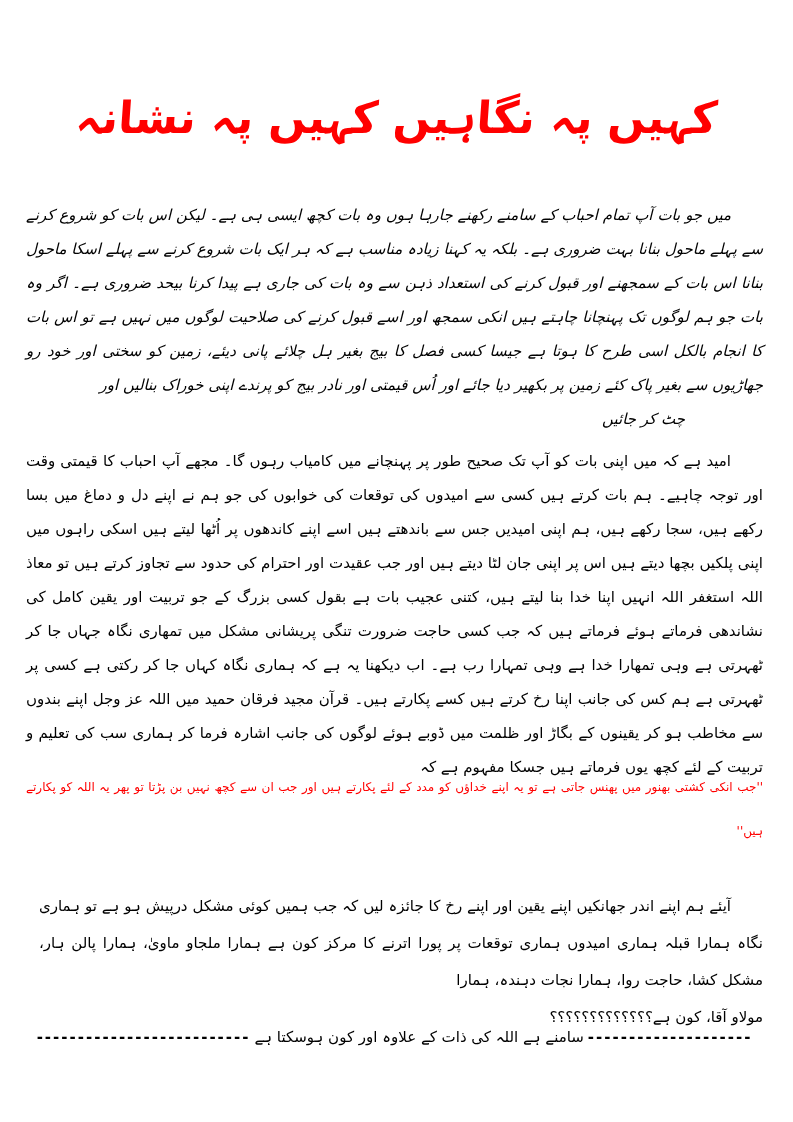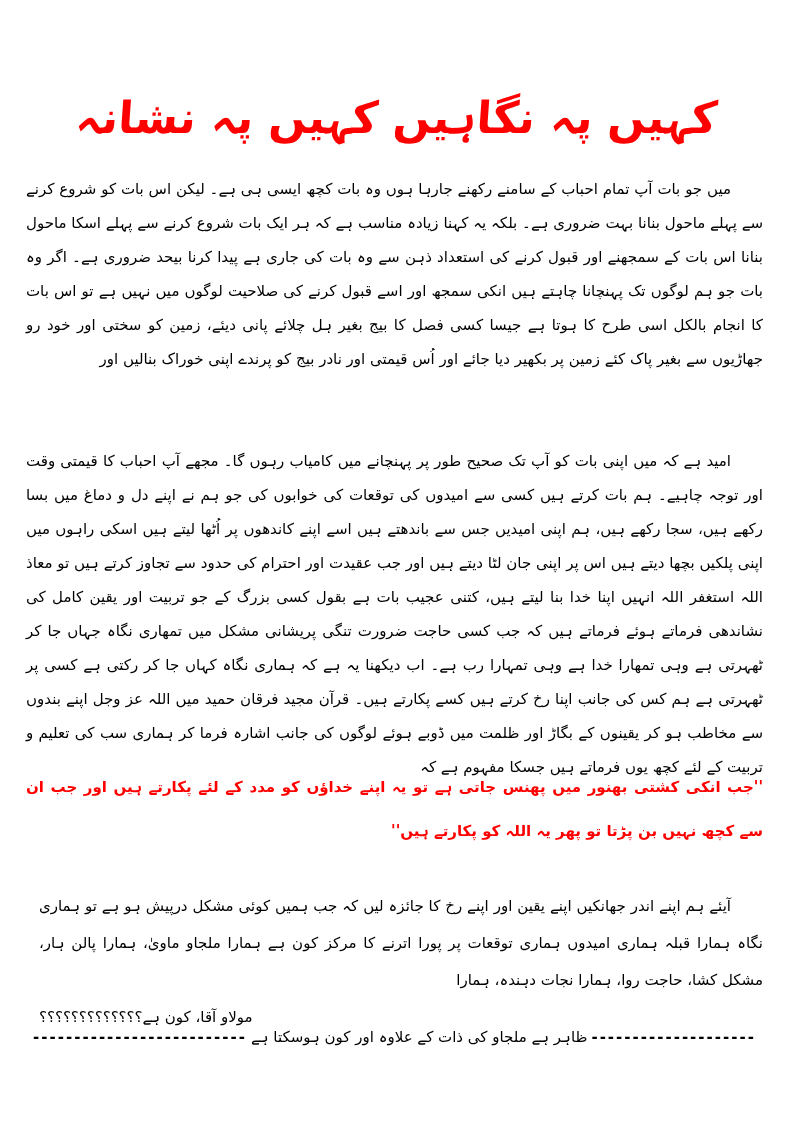--- a/index.html
+++ b/index.html
@@ -37,40 +37,40 @@
     left: 26px;
     text-align: justify;
     font-size: 15px;
     line-height: 34px;
     margin: 0;
   }
   .para .indent-first {
     text-indent: 32px;
     display: block;
   }
-  .p1 { top: 172px; }
+  .p1 { top: 198px; font-style: italic; }
   .p1-last {
     display: block;
     text-align: right;
     padding-left: 0;
     padding-right: 78px;
     text-indent: 0;
   }
   .p2 { top: 444px; }
   .quote {
     top: 765px;
     color: #ff0000;
-    font-weight: bold;
-    font-size: 15px;
+    font-weight: normal;
+    font-size: 12px;
     line-height: 44px;
   }
   .p3 { top: 888px; line-height: 37px; margin-left: 13px; }
   .p3-last {
     display: block;
-    text-align: left;
+    text-align: right;
     text-indent: 0;
   }
   .footer-divider {
     position: absolute;
     top: 1022px;
     right: 30px;
     left: 26px;
     display: flex;
     justify-content: center;
     align-items: center;
@@ -91,34 +91,35 @@
 </style>
 </head>
 <body>
 
 <div class="page">
 
   <h1 class="page-title">کہیں پہ نگاہیں کہیں پہ نشانہ</h1>
 
   <p class="para p1">
     <span class="indent-first">میں جو بات آپ تمام احباب کے سامنے رکھنے جارہا ہوں وہ بات کچھ ایسی ہی ہے۔ لیکن اس بات کو شروع کرنے سے پہلے ماحول بنانا بہت ضروری ہے۔ بلکہ یہ کہنا زیادہ مناسب ہے کہ ہر ایک بات شروع کرنے سے پہلے اسکا ماحول بنانا اس بات کے سمجھنے اور قبول کرنے کی استعداد ذہن سے وہ بات کی جاری ہے پیدا کرنا بیحد ضروری ہے۔ اگر وہ بات جو ہم لوگوں تک پہنچانا چاہتے ہیں انکی سمجھ اور اسے قبول کرنے کی صلاحیت لوگوں میں نہیں ہے تو اس بات کا انجام بالکل اسی طرح کا ہوتا ہے جیسا کسی فصل کا بیج بغیر ہل چلائے پانی دیئے، زمین کو سختی اور خود رو جھاڑیوں سے بغیر پاک کئے زمین پر بکھیر دیا جائے اور اُس قیمتی اور نادر بیج کو پرندے اپنی خوراک بنالیں اور</span>
+    <span class="p1-last">چٹ کر جائیں</span>
   </p>
 
   <p class="para p2">
     <span class="indent-first">امید ہے کہ میں اپنی بات کو آپ تک صحیح طور پر پہنچانے میں کامیاب رہوں گا۔ مجھے آپ احباب کا قیمتی وقت اور توجہ چاہیے۔ ہم بات کرتے ہیں کسی سے امیدوں کی توقعات کی خوابوں کی جو ہم نے اپنے دل و دماغ میں بسا رکھے ہیں، سجا رکھے ہیں، ہم اپنی امیدیں جس سے باندھتے ہیں اسے اپنے کاندھوں پر اُٹھا لیتے ہیں اسکی راہوں میں اپنی پلکیں بچھا دیتے ہیں اس پر اپنی جان لٹا دیتے ہیں اور جب عقیدت اور احترام کی حدود سے تجاوز کرتے ہیں تو معاذ اللہ استغفر اللہ انہیں اپنا خدا بنا لیتے ہیں، کتنی عجیب بات ہے بقول کسی بزرگ کے جو تربیت اور یقین کامل کی نشاندھی فرماتے ہوئے فرماتے ہیں کہ جب کسی حاجت ضرورت تنگی پریشانی مشکل میں تمھاری نگاہ جہاں جا کر ٹھہرتی ہے وہی تمھارا خدا ہے وہی تمہارا رب ہے۔ اب دیکھنا یہ ہے کہ ہماری نگاہ کہاں جا کر رکتی ہے کسی پر ٹھہرتی ہے ہم کس کی جانب اپنا رخ کرتے ہیں کسے پکارتے ہیں۔ قرآن مجید فرقان حمید میں اللہ عز وجل اپنے بندوں سے مخاطب ہو کر یقینوں کے بگاڑ اور ظلمت میں ڈوبے ہوئے لوگوں کی جانب اشارہ فرما کر ہماری سب کی تعلیم و تربیت کے لئے کچھ یوں فرماتے ہیں جسکا مفہوم ہے کہ</span>
   </p>
 
   <p class="para quote">
     <span>''جب انکی کشتی بھنور میں پھنس جاتی ہے تو یہ اپنے خداؤں کو مدد کے لئے پکارتے ہیں اور جب ان سے کچھ نہیں بن پڑتا تو پھر یہ اللہ </span><span>کو پکارتے ہیں''</span>
   </p>
 
   <p class="para p3">
     <span class="indent-first">آیئے ہم اپنے اندر جھانکیں اپنے یقین اور اپنے رخ کا جائزہ لیں کہ جب ہمیں کوئی مشکل درپیش ہو ہے تو ہماری نگاہ ہمارا قبلہ ہماری امیدوں ہماری توقعات پر پورا اترنے کا مرکز کون ہے ہمارا ملجاو ماویٰ، ہمارا پالن ہار، مشکل کشا، حاجت روا، ہمارا نجات دہندہ، ہمارا</span>
     <span class="p3-last">مولاو آقا، کون ہے؟؟؟؟؟؟؟؟؟؟؟؟؟</span>
   </p>
 
   <div class="footer-divider">
     <span class="dashes">--------------------</span>
-    <span class="note">ظاہر ہے ملجاو کی ذات کے علاوہ اور کون ہوسکتا ہے</span>
+    <span class="note">سامنے ہے اللہ کی ذات کے علاوہ اور کون ہوسکتا ہے</span>
     <span class="dashes">--------------------------</span>
   </div>
 
 </div>
 
 </body></html>

